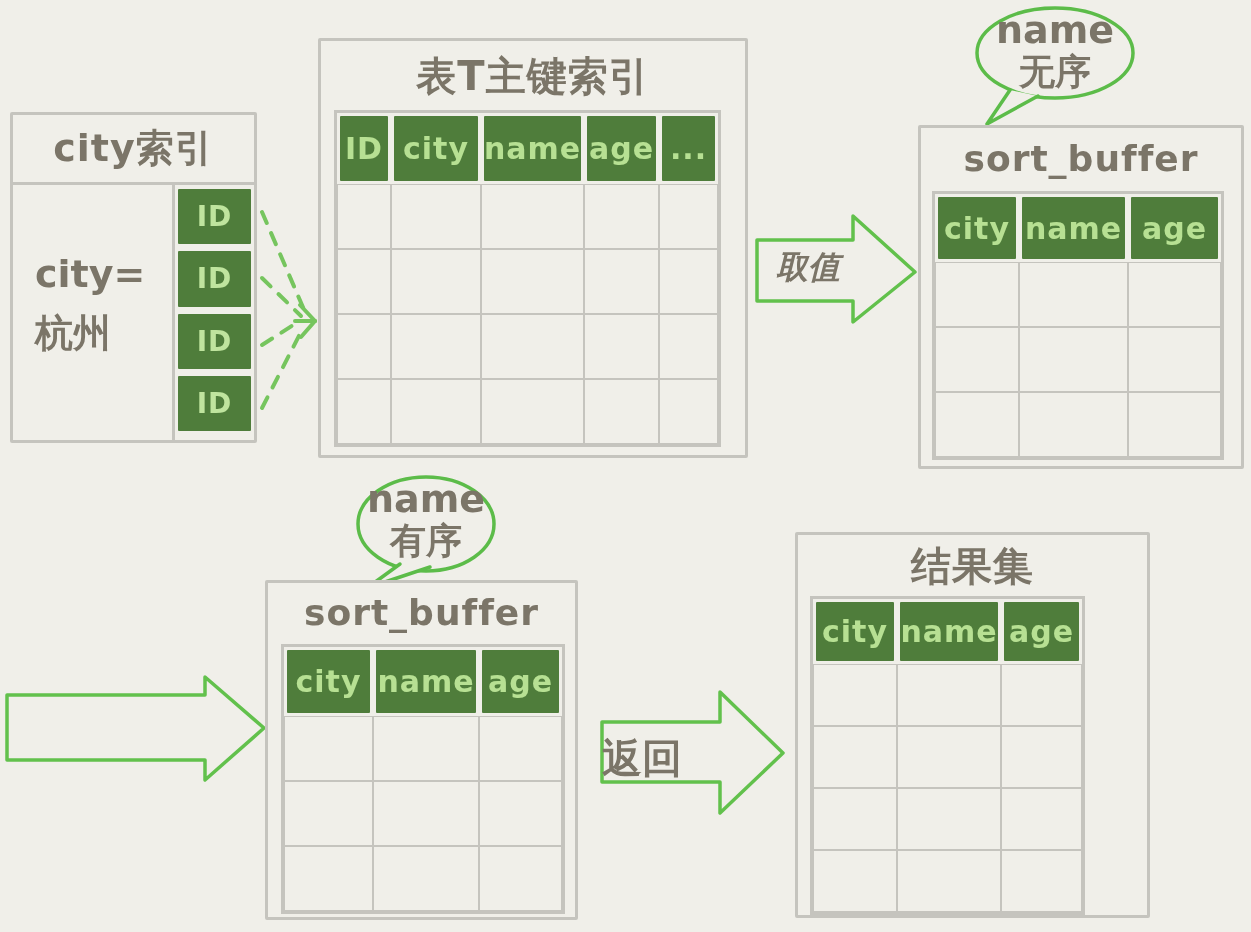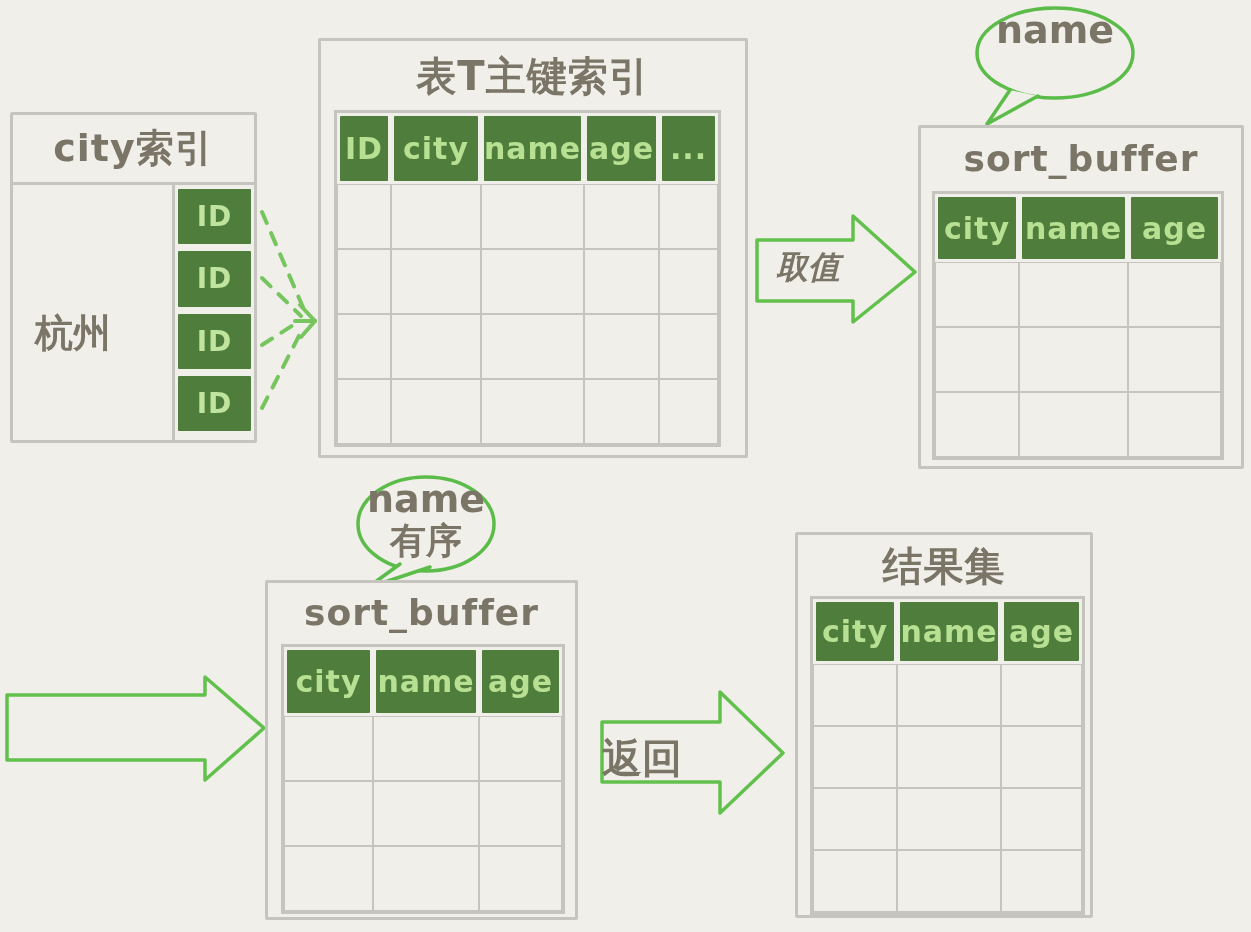--- a/index.html
+++ b/index.html
@@ -113,21 +113,21 @@
     <ellipse cx="1055" cy="53" rx="78" ry="45" fill="#f0efe9" stroke="#5cbc49" stroke-width="3.5"></ellipse>
     <path d="M 1010 90 L 987 124 L 1038 96" fill="#f0efe9" stroke="#5cbc49" stroke-width="3.5" stroke-linecap="round" stroke-linejoin="round"></path>
 
     <ellipse cx="426" cy="524" rx="68" ry="47" fill="#f0efe9" stroke="#5cbc49" stroke-width="3.5"></ellipse>
     <path d="M 400 564 L 367 588 L 430 567" fill="#f0efe9" stroke="#5cbc49" stroke-width="3.5" stroke-linecap="round" stroke-linejoin="round"></path>
   </svg>
 
   <div class="panel" style="left:10px;top:112px;width:247px;height:331px;">
     <div class="panel-title" style="font-size:38px;margin-top:8px;text-align:center;">city索引</div>
     <div class="city-body">
-      <div class="condition"><br><span>杭州</span></div>
+      <div class="condition"><span>city=</span><br><span>杭州</span></div>
       <div class="id-col">
           <div class="id-cell">ID</div>
           <div class="id-cell">ID</div>
           <div class="id-cell">ID</div>
           <div class="id-cell">ID</div>
         </div>
     </div>
   </div>
 
   <div class="panel" style="left:318px;top:38px;width:430px;height:420px;">
@@ -190,21 +190,21 @@
         <div class="bc"></div>
         <div class="bc"></div>
         <div class="bc"></div>
         <div class="bc"></div>
         <div class="bc"></div>
         <div class="bc"></div>
         <div class="bc"></div>
       </div>
   </div>
 
-  <div class="panel" style="left:795px;top:532px;width:298px;height:386px;">
+  <div class="panel" style="left:795px;top:532px;width:355px;height:386px;">
     <div class="panel-title" style="font-size:40px;margin-top:4px;">结果集</div>
     <div class="sheet g-res">
         <div class="hc">city</div>
         <div class="hc">name</div>
         <div class="hc">age</div>
         <div class="bc"></div>
         <div class="bc"></div>
         <div class="bc"></div>
         <div class="bc"></div>
         <div class="bc"></div>
@@ -216,19 +216,20 @@
         <div class="bc"></div>
         <div class="bc"></div>
       </div>
   </div>
 
   <div class="float-label" style="left:762px;top:246px;width:92px;font-size:32px;font-style:italic;">取值</div>
   <div class="float-label" style="left:592px;top:731px;width:100px;font-size:40px;text-align:center;">返回</div>
 
   <div class="float-label bubble-text" style="left:975px;top:9px;width:160px;">
     <div class="l1">name</div>
+    <div class="l2">无序</div>
   </div>
   <div class="float-label bubble-text" style="left:346px;top:478px;width:160px;">
     <div class="l1">name</div>
     <div class="l2">有序</div>
   </div>
 
 </div>
 
 </body></html>

